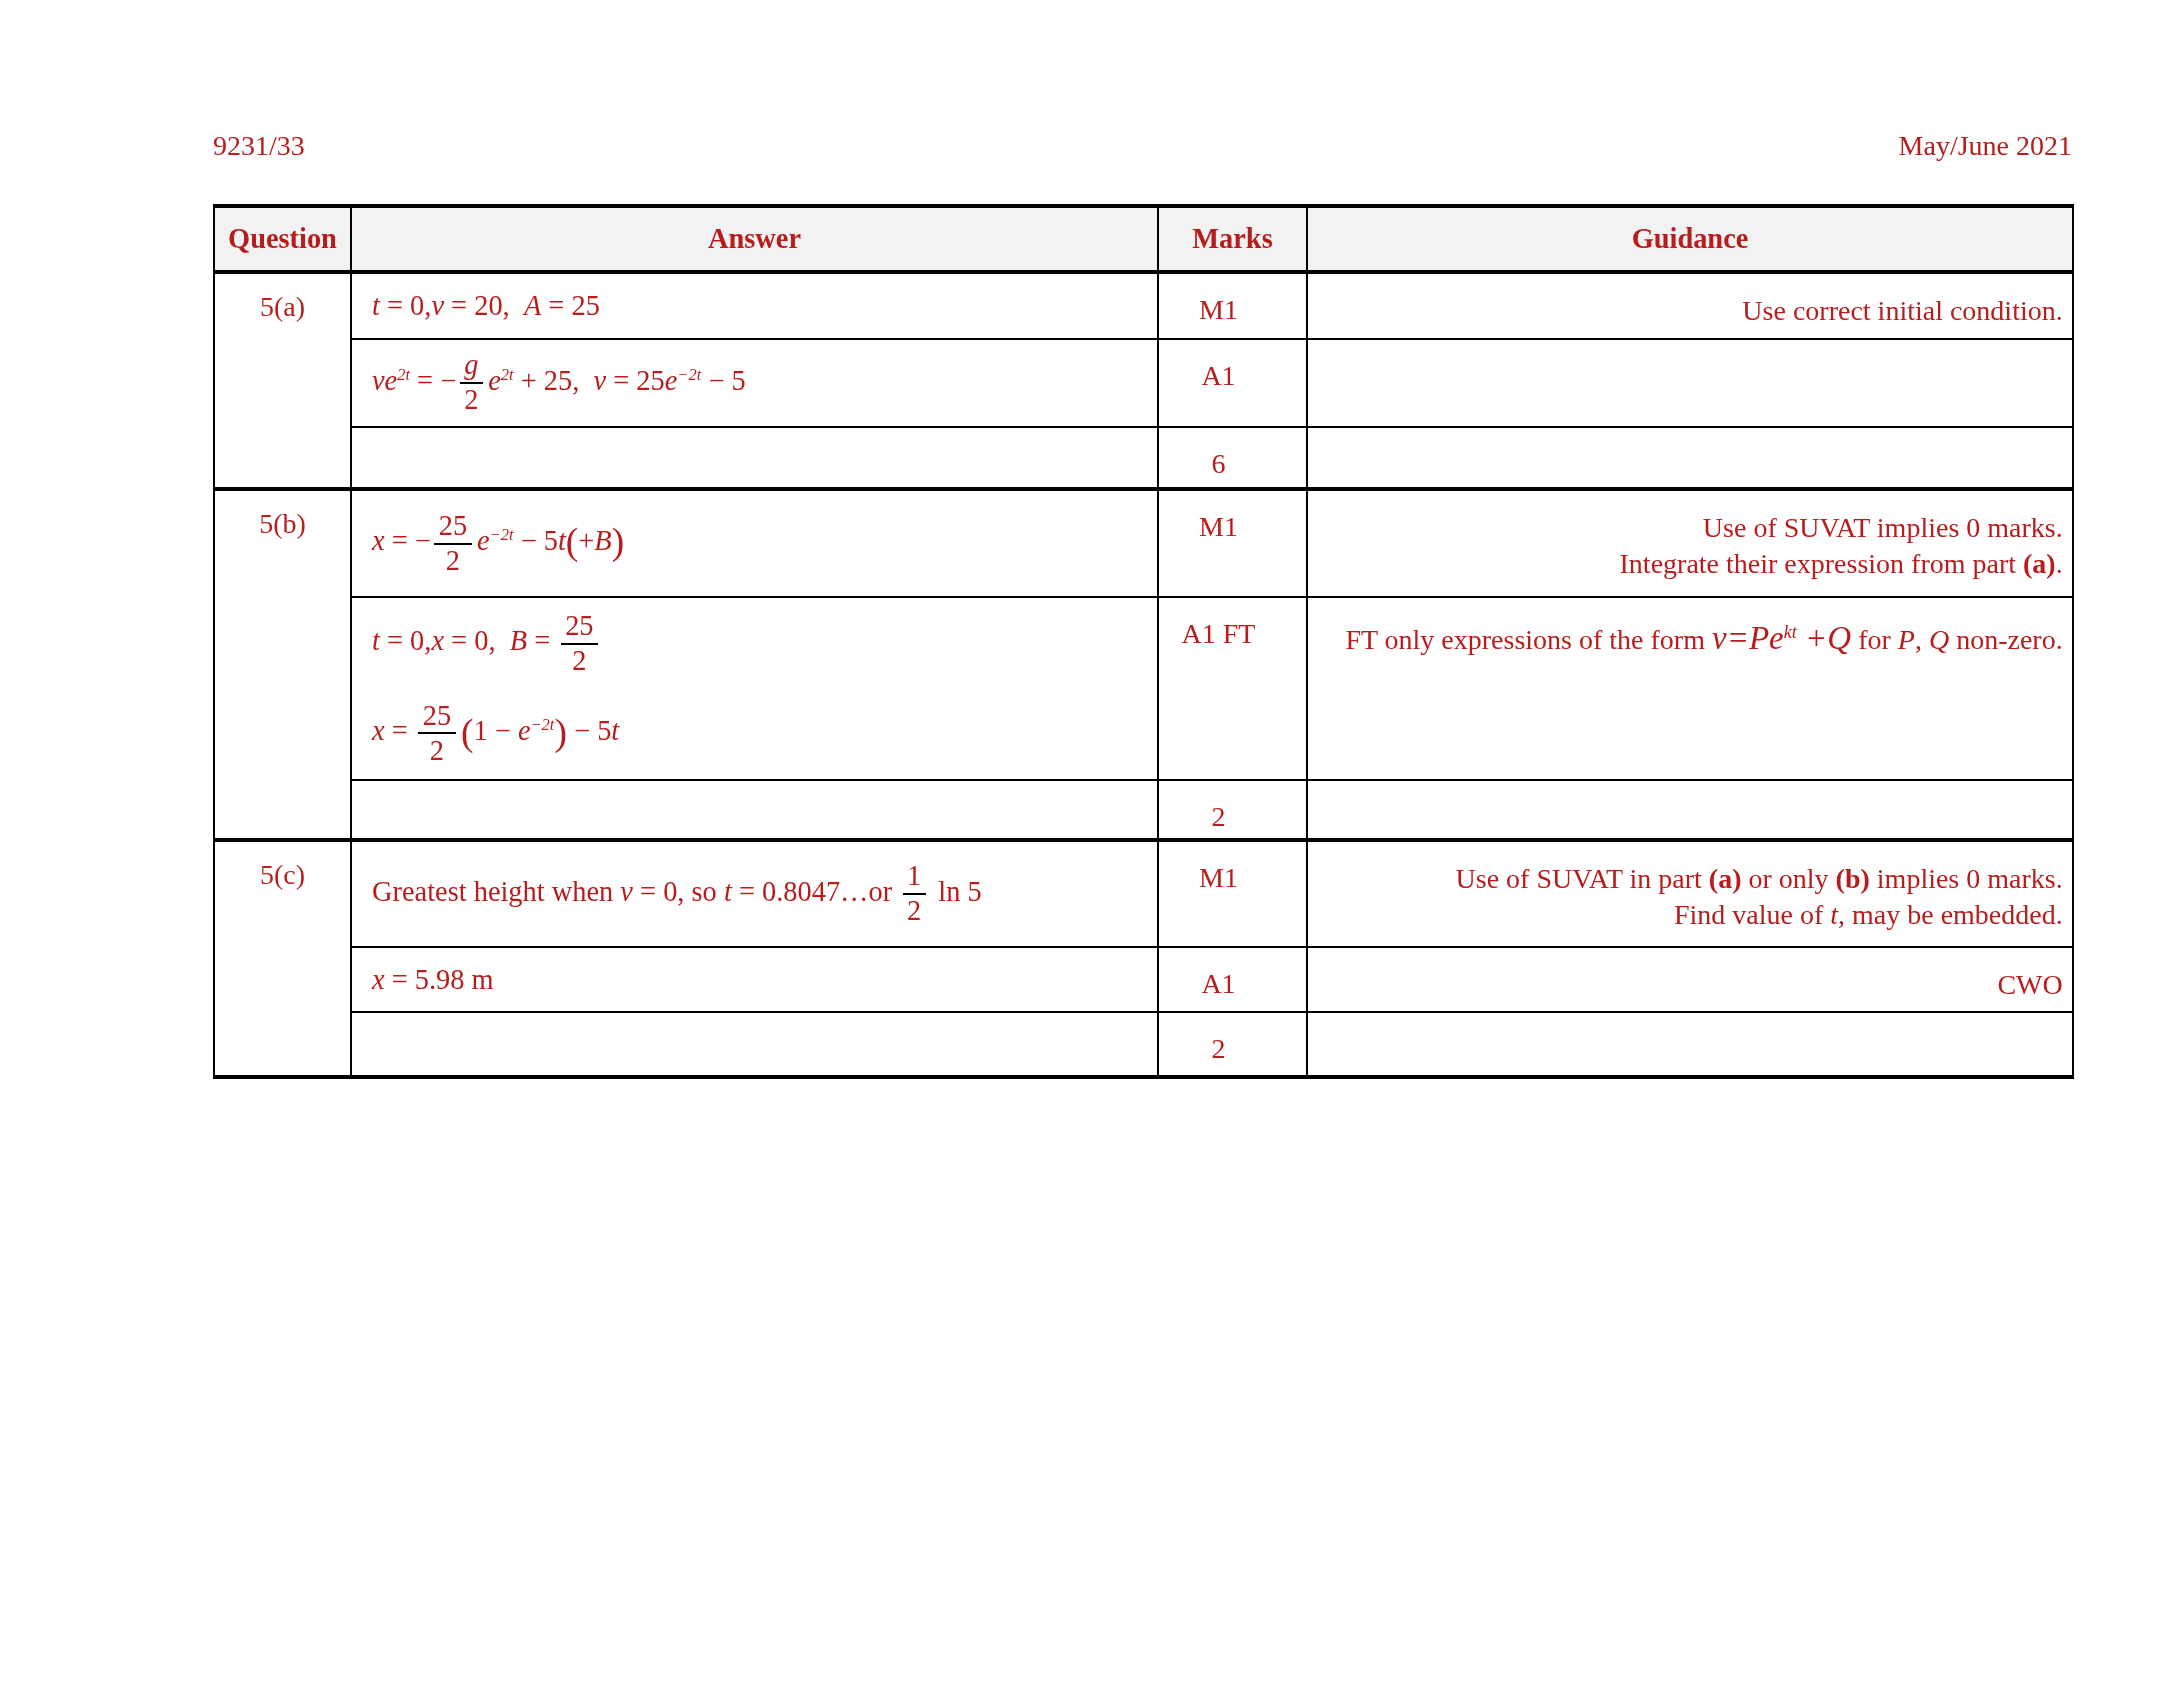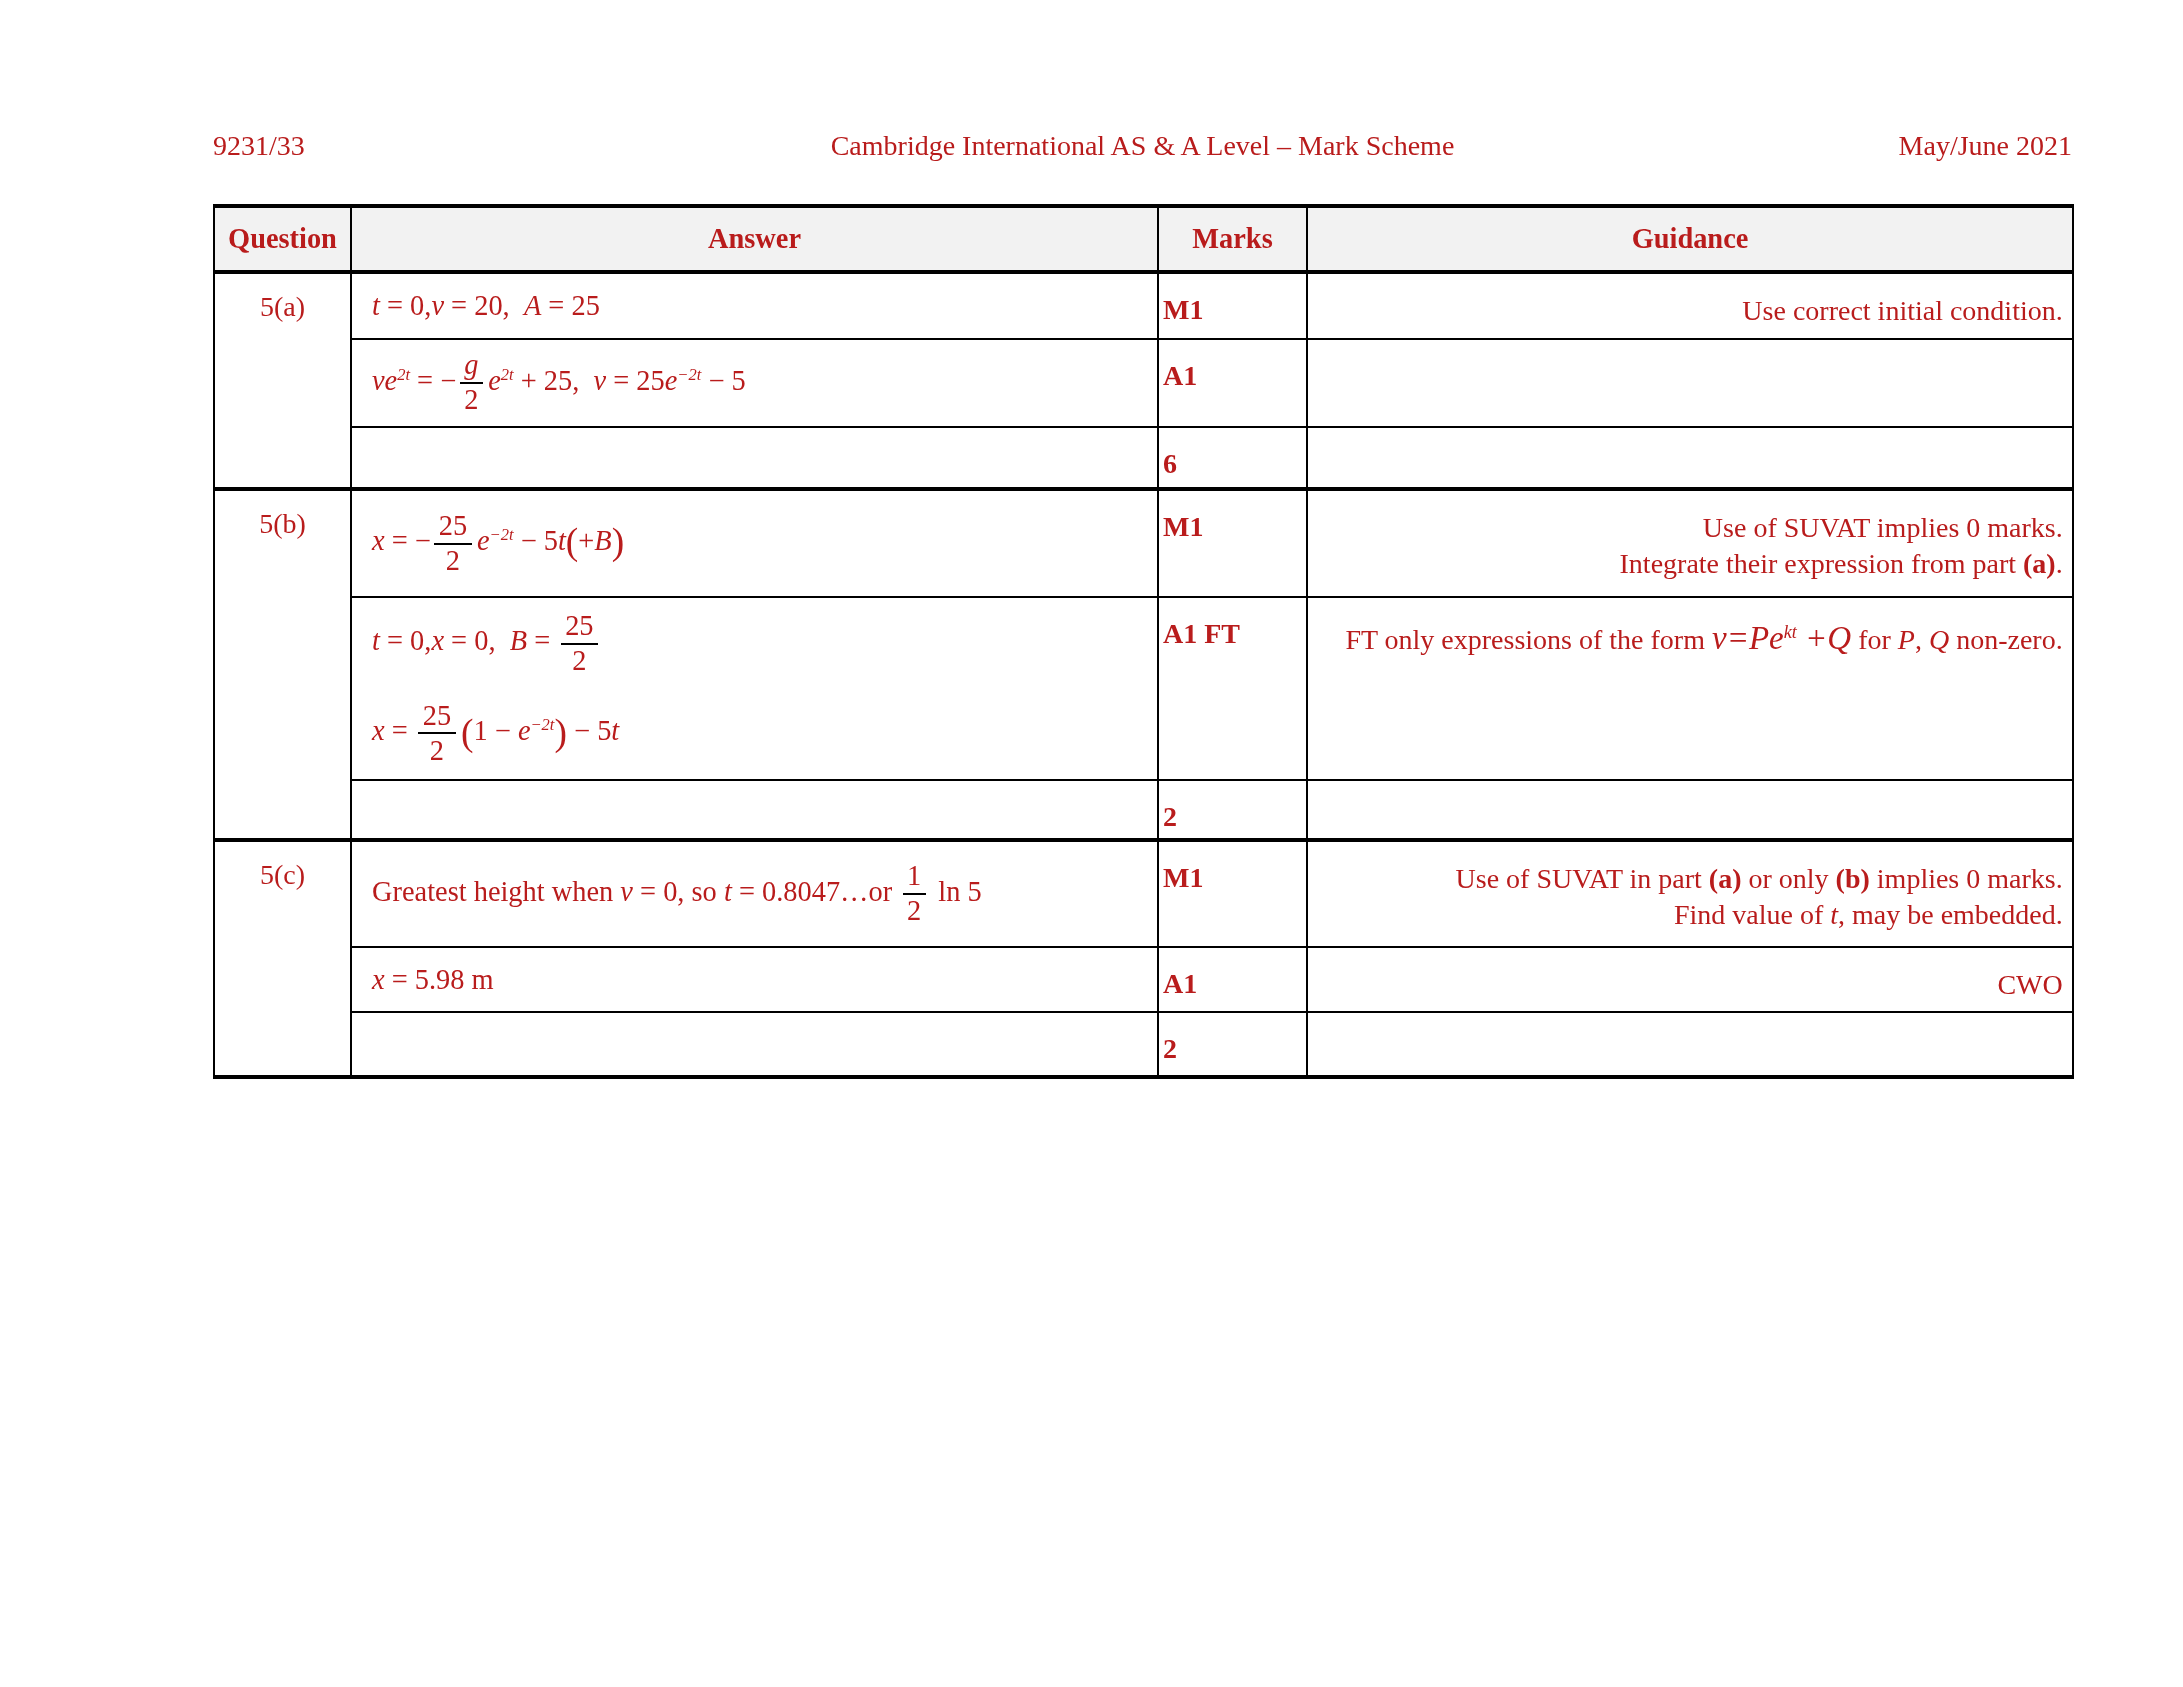--- a/index.html
+++ b/index.html
@@ -19,21 +19,21 @@
            table-layout:fixed;font-size:28px;}
   table.ms{border-top:4.6px solid #000;border-bottom:4.6px solid #000;border-left:2.6px solid #000;border-right:2.6px solid #000;}
   .ms th,.ms td{border-left:2px solid #000;border-right:2px solid #000;
                 border-top:2.6px solid #000;border-bottom:2.6px solid #000;}
   .ms thead th{background:#f2f2f2;font-weight:bold;font-size:28.4px;text-align:center;
                vertical-align:middle;height:60px;border-top:4.6px solid #000;border-bottom:4.6px solid #000;}
   .ms tr.gs td{border-top:4px solid #000;}
 
   .qcell{text-align:center;vertical-align:top;padding-top:17px;}
   .acell{vertical-align:middle;padding:4px 8px 4px 20px;text-align:left;}
-  .mcell{vertical-align:top;text-align:left;padding:20px 32px 4px 4px;font-weight:bold;white-space:nowrap;}
+  .mcell{vertical-align:top;text-align:center;padding:20px 32px 4px 4px;font-weight:normal;white-space:nowrap;}
   .gcell{vertical-align:top;text-align:right;padding:18.5px 9.3px 4px 18.5px;line-height:1.32;}
 
   .h-a1{height:67px;} .h-a2{height:88px;} .h-a3{height:62px;}
   .h-b1{height:108px;} .h-b2{height:183px;} .h-b3{height:60px;}
   .h-c1{height:107px;} .h-c2{height:65px;}  .h-c3{height:65px;}
 
   
   .formula{font-size:28.4px;white-space:nowrap;}
   .v{font-style:italic;}
   .b{font-weight:bold;}
@@ -53,21 +53,20 @@
   .footer-left{position:absolute;left:0;top:0;white-space:nowrap;}
   .footer-center{position:absolute;left:50%;transform:translateX(-50%);top:0;white-space:nowrap;}
 </style>
 </head>
 <body>
 
 <div class="page">
 
   <div class="doc-header">
     <span class="doc-code">9231/33</span>
-    <span class="doc-title">Cambridge International AS &amp; A Level – Mark Scheme</span>
     <span class="doc-date">May/June 2021</span>
   </div>
 
 
   <table class="ms">
     <colgroup>
       <col style="width:137px">
         <col style="width:807px">
         <col style="width:149px">
         <col style="width:766px">

